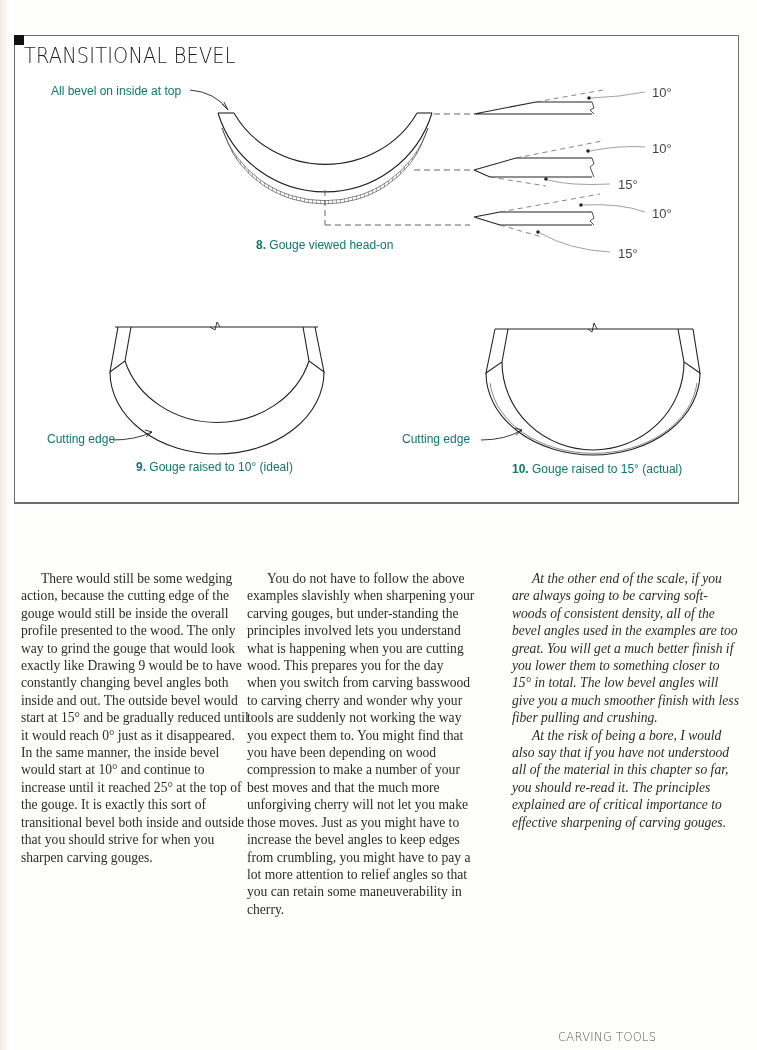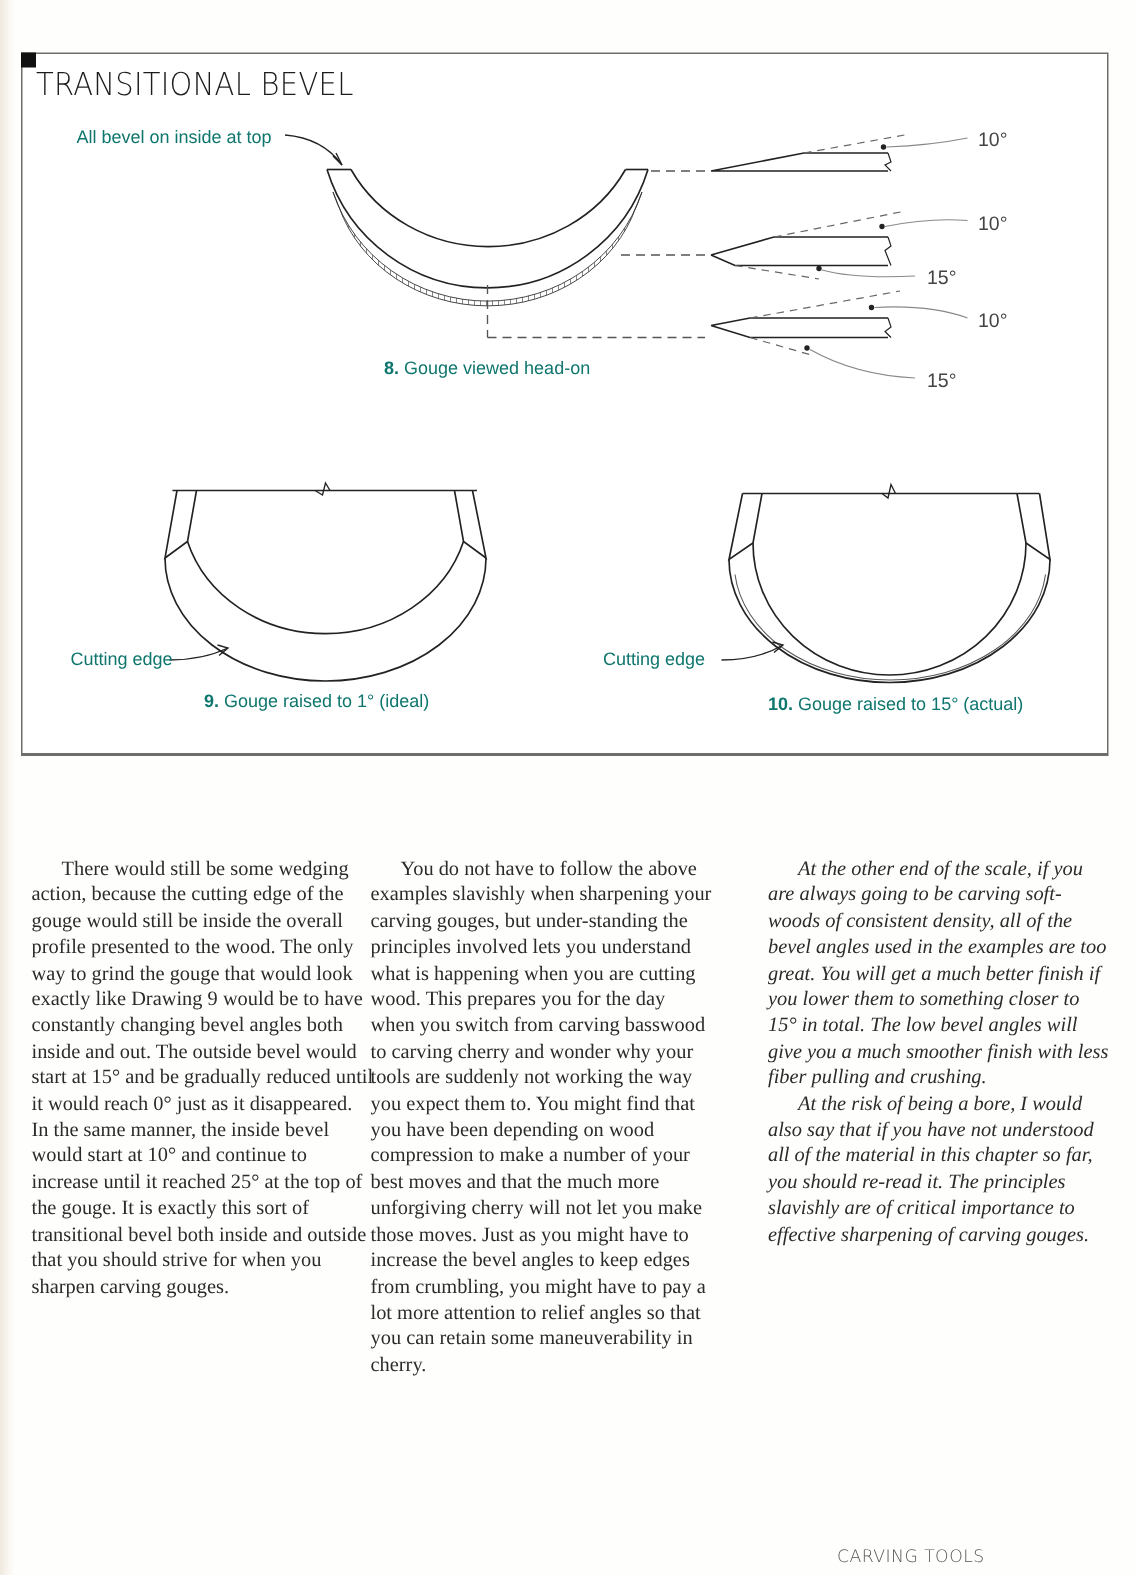--- a/index.html
+++ b/index.html
@@ -142,30 +142,30 @@
 
 <div class="label" style="left:51px; top:84px;">All bevel on inside at top</div>
 <div class="label" style="left:256px; top:238px;"><span class="num">8.</span><span> Gouge viewed head-on</span></div>
 <div class="label angle" style="left:652px; top:85px;">10°</div>
 <div class="label angle" style="left:652px; top:141px;">10°</div>
 <div class="label angle" style="left:618px; top:177px;">15°</div>
 <div class="label angle" style="left:652px; top:206px;">10°</div>
 <div class="label angle" style="left:618px; top:246px;">15°</div>
 
 <div class="label" style="left:47px; top:432px;">Cutting edge</div>
-<div class="label" style="left:136px; top:460px;"><span class="num">9.</span><span> Gouge raised to 1° (ideal)</span></div>
+<div class="label" style="left:136px; top:460px;"><span class="num">9.</span><span> Gouge raised to 10° (ideal)</span></div>
 
 <div class="label" style="left:402px; top:432px;">Cutting edge</div>
 <div class="label" style="left:512px; top:462px;text-align:center;"><span class="num">10.</span><span> Gouge raised to 15° (actual)</span></div>
 
 <div class="col" style="left:21px;">
   <p>There would still be some wedging action, because the cutting edge of the gouge would still be inside the overall profile presented to the wood. The only way to grind the gouge that would look exactly like Drawing 9 would be to have constantly changing bevel angles both inside and out. The outside bevel would start at 15° and be gradually reduced until it would reach 0° just as it disappeared. In the same manner, the inside bevel would start at 10° and continue to increase until it reached 25° at the top of the gouge. It is exactly this sort of transitional bevel both inside and outside that you should strive for when you sharpen carving gouges.</p>
 </div>
 <div class="col" style="left:247px;">
   <p>You do not have to follow the above examples slavishly when sharpening your carving gouges, but under-standing the principles involved lets you understand what is happening when you are cutting wood. This prepares you for the day when you switch from carving basswood to carving cherry and wonder why your tools are suddenly not working the way you expect them to. You might find that you have been depending on wood compression to make a number of your best moves and that the much more unforgiving cherry will not let you make those moves. Just as you might have to increase the bevel angles to keep edges from crumbling, you might have to pay a lot more attention to relief angles so that you can retain some maneuverability in cherry.</p>
 </div>
 <div class="col" style="left:512px;font-style:italic;">
   <p>At the other end of the scale, if you are always going to be carving soft-woods of consistent density, all of the bevel angles used in the examples are too great. You will get a much better finish if you lower them to something closer to 15° in total. The low bevel angles will give you a much smoother finish with less fiber pulling and crushing.</p>
-  <p>At the risk of being a bore, I would also say that if you have not understood all of the material in this chapter so far, you should re-read it. The principles slavishly are of critical importance to effective sharpening of carving gouges.</p>
+  <p>At the risk of being a bore, I would also say that if you have not understood all of the material in this chapter so far, you should re-read it. The principles explained are of critical importance to effective sharpening of carving gouges.</p>
 </div>
 
 <div class="footer-section">CARVING TOOLS</div>
 <div class="footer-page">105</div>
 
 </body></html>

